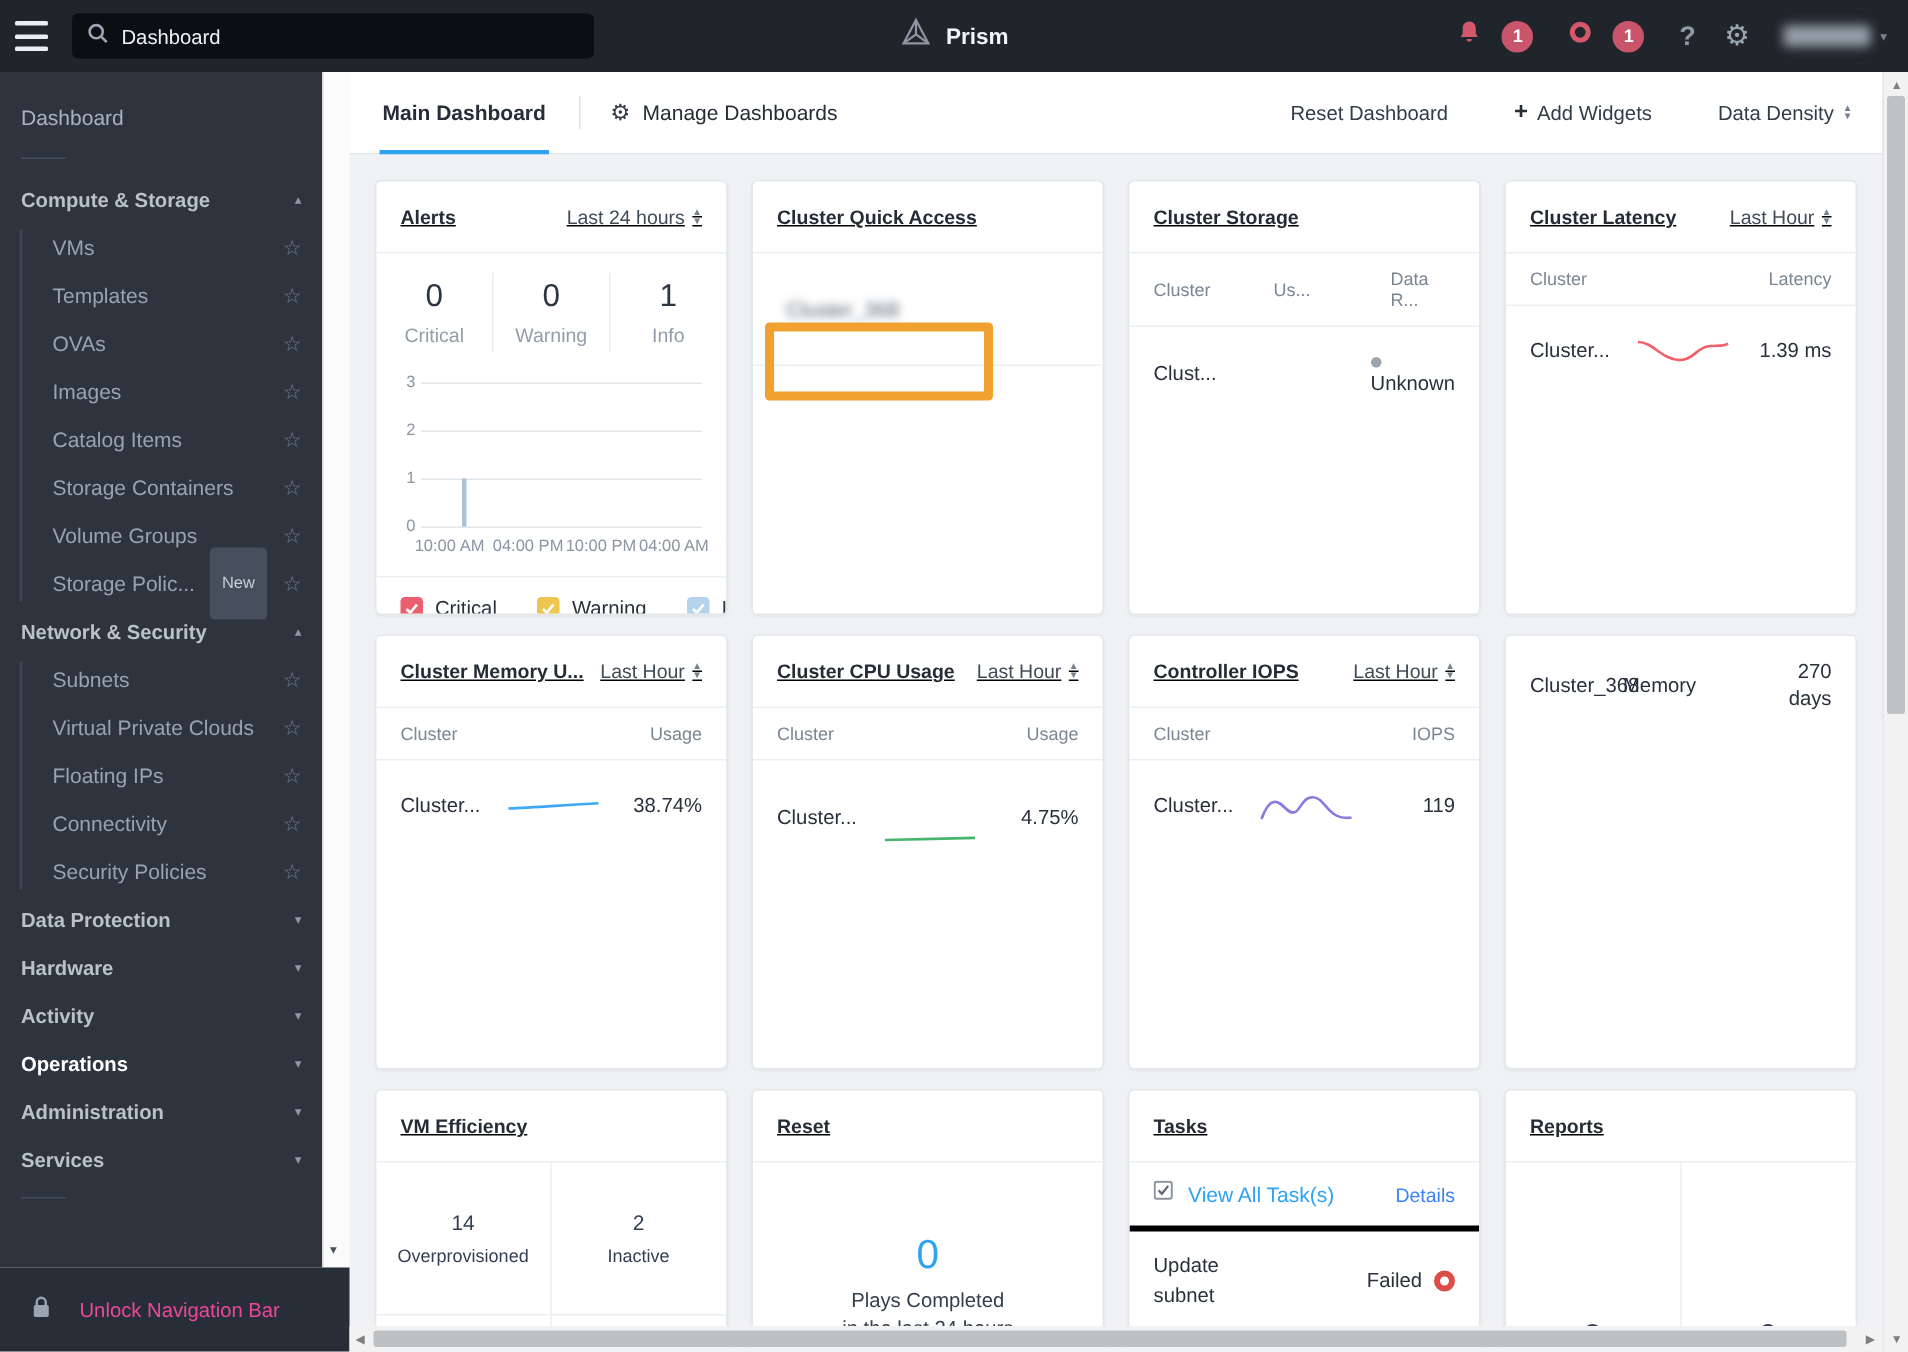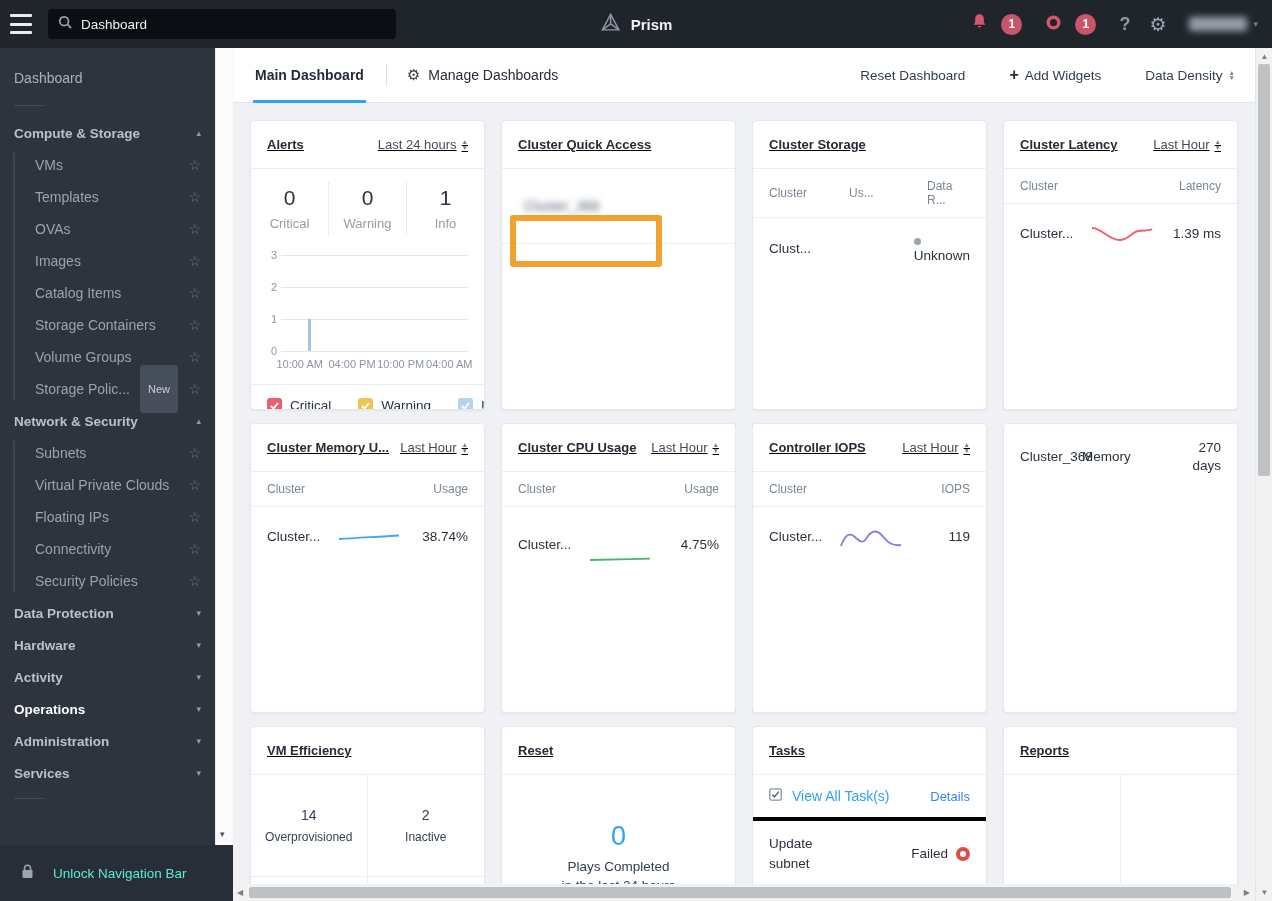--- a/index.html
+++ b/index.html
@@ -27,21 +27,21 @@
   .side-head { height:32px; display:flex; align-items:center; padding:0 14px; color:#b9c1ca; font-weight:bold; font-size:13.5px; cursor:pointer; }
   .side-head .chev { margin-left:auto; color:#8e98a4; font-size:9px; }
   .side-head.active { color:#ffffff; }
   .sub-list { position:relative; }
   .sub-list:before { content:""; position:absolute; left:13px; top:4px; bottom:4px; width:2px; background:#3c4550; }
   .sub-item { height:32px; display:flex; align-items:center; padding:0 14px 0 35px; cursor:pointer; }
   .sub-item .star { margin-left:auto; color:#6f7b88; font-size:14px; }
   .newbadge { background:#454e5a; color:#c8cfd7; font-size:11px; border-radius:3px; padding:18px 8px; margin-left:10px; }
   .sidebar-strip { position:absolute; top:48px; left:215px; width:18px; height:797px; background:#fbfbfc; border-left:1px solid #e7e7e7; z-index:45; }
   .strip-arrow { position:absolute; bottom:6px; left:4px; color:#4a4f55; font-size:9px; }
-  .unlockbar { position:absolute; left:0; bottom:0; width:233px; height:56px; background:#272e37; display:flex; align-items:center; gap:19px; padding-left:21px; color:#5eead4; font-size:13.5px; z-index:50; cursor:pointer; }
+  .unlockbar { position:absolute; left:0; bottom:0; width:233px; height:56px; background:#272e37; display:flex; align-items:center; gap:19px; padding-left:21px; color:#ec4899; font-size:13.5px; z-index:50; cursor:pointer; }
 
   
   .main { position:absolute; top:48px; left:233px; width:1022px; height:853px; }
   .tabsbar { height:55px; background:#fff; border-bottom:1px solid #e3e6e9; display:flex; align-items:center; padding:0 20px; }
   .tab { height:55px; display:flex; align-items:center; padding:0 2px; font-size:14px; font-weight:bold; color:#262d36; position:relative; cursor:pointer; }
   .tab:after { content:""; position:absolute; left:0; right:0; bottom:0; height:3px; background:#2ea3f2; }
   .tabsep { width:1px; height:22px; background:#dde1e5; margin:0 20px; }
   .manage { display:flex; align-items:center; gap:8px; font-size:14px; color:#262d36; cursor:pointer; }
   .manage .gearglyph2 { color:#333c47; font-size:15px; }
   .hdr-actions { margin-left:auto; display:flex; align-items:center; gap:44px; font-size:13.5px; color:#333d49; }

